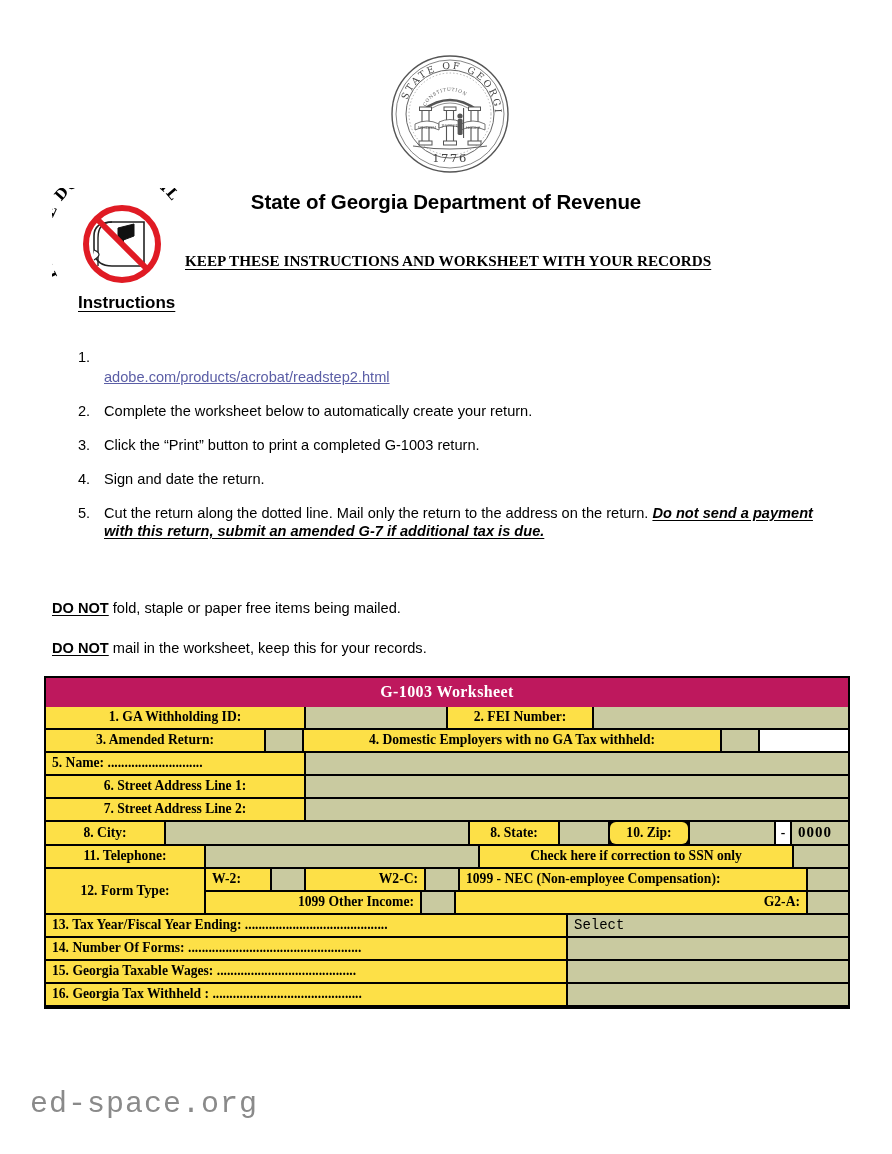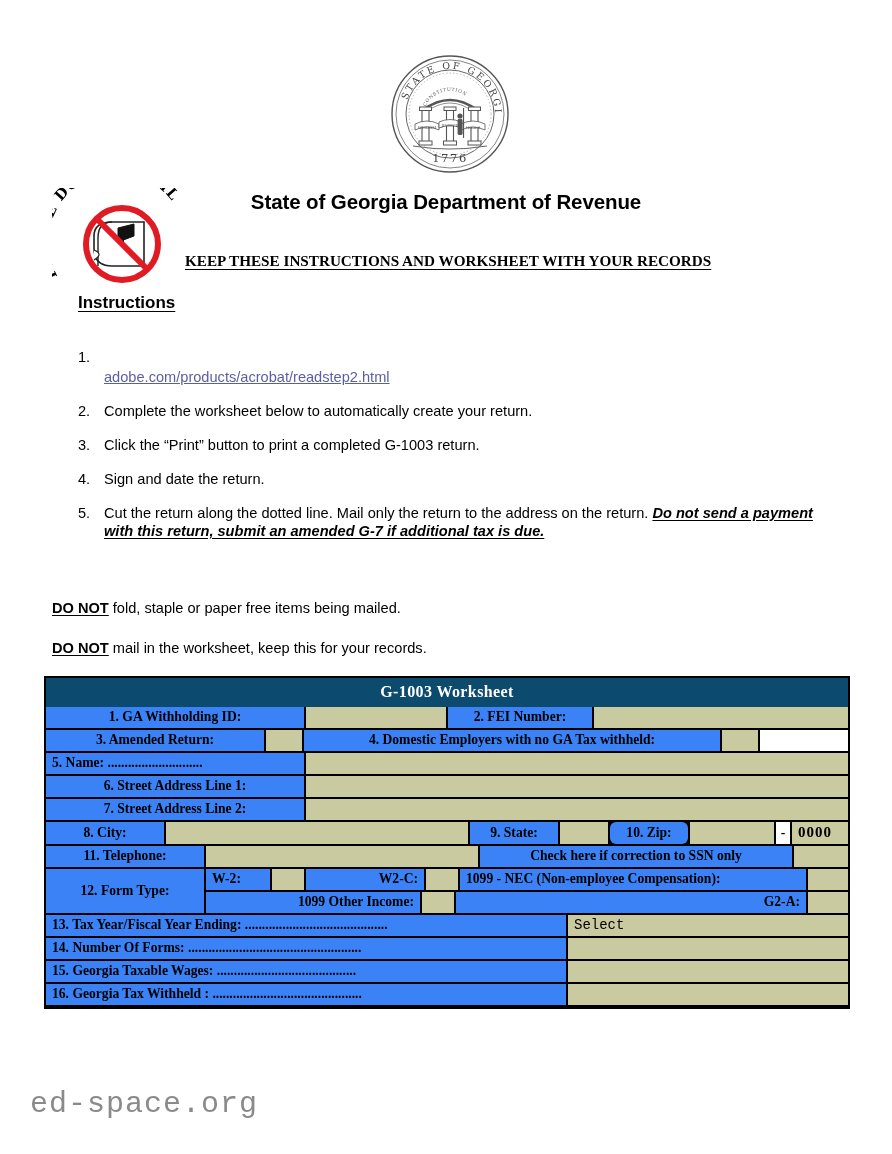--- a/index.html
+++ b/index.html
@@ -72,30 +72,30 @@
 
   
   .ws{
     position:absolute;left:44px;top:676px;width:806px;
     background:#000;
     border:2px solid #000;
     box-sizing:border-box;
     font-family:"Liberation Serif", serif;
   }
   .ws-title{
-    background:#0c4a6e;color:#fff;
+    background:#be185d;color:#fff;
     text-align:center;
     font-size:16px;font-weight:bold;
     padding:5px 0 6px;
     letter-spacing:0.4px;
   }
   .row{display:flex;align-items:stretch;gap:2px;padding:0 0 2px 0;}
   .row:first-of-type{padding-top:2px;}
   .cell{
-    background:#3b82f6;
+    background:#fde047;
     font-size:13.6px;font-weight:bold;
     padding:3px 6px;
     box-sizing:border-box;
     display:flex;align-items:center;
     min-height:21px;
     line-height:1.05;
   }
   .fill{background:#c9caa0;}
   .white{background:#fff;}
   .lbl-c{justify-content:center;}
@@ -275,21 +275,21 @@
     </div>
 
     <div class="row">
       <div class="cell lbl-c" style="width:258px;flex:0 0 258px;text-align:center;">7.  Street Address Line 2:</div>
       <div class="cell fill grow"></div>
     </div>
 
     <div class="row">
       <div class="cell lbl-c" style="width:118px;flex:0 0 118px;">8.  City:</div>
       <div class="cell fill grow"></div>
-      <div class="cell lbl-c" style="width:88px;flex:0 0 88px;">9.  State:</div>
+      <div class="cell lbl-c" style="width:88px;flex:0 0 88px;">8.  State:</div>
       <div class="cell fill" style="width:48px;flex:0 0 48px;"></div>
       <div class="cell lbl-c" style="width:78px;flex:0 0 78px;border-radius:6px;">10.  Zip:</div>
       <div class="cell fill" style="width:84px;flex:0 0 84px;"></div>
       <div class="dash">-</div>
       <div class="cell fill zip4" style="width:56px;flex:0 0 56px;">0000</div>
     </div>
 
     <div class="row">
       <div class="cell lbl-c" style="width:158px;flex:0 0 158px;">11. Telephone:</div>
       <div class="cell fill" style="width:272px;flex:0 0 272px;"></div>

